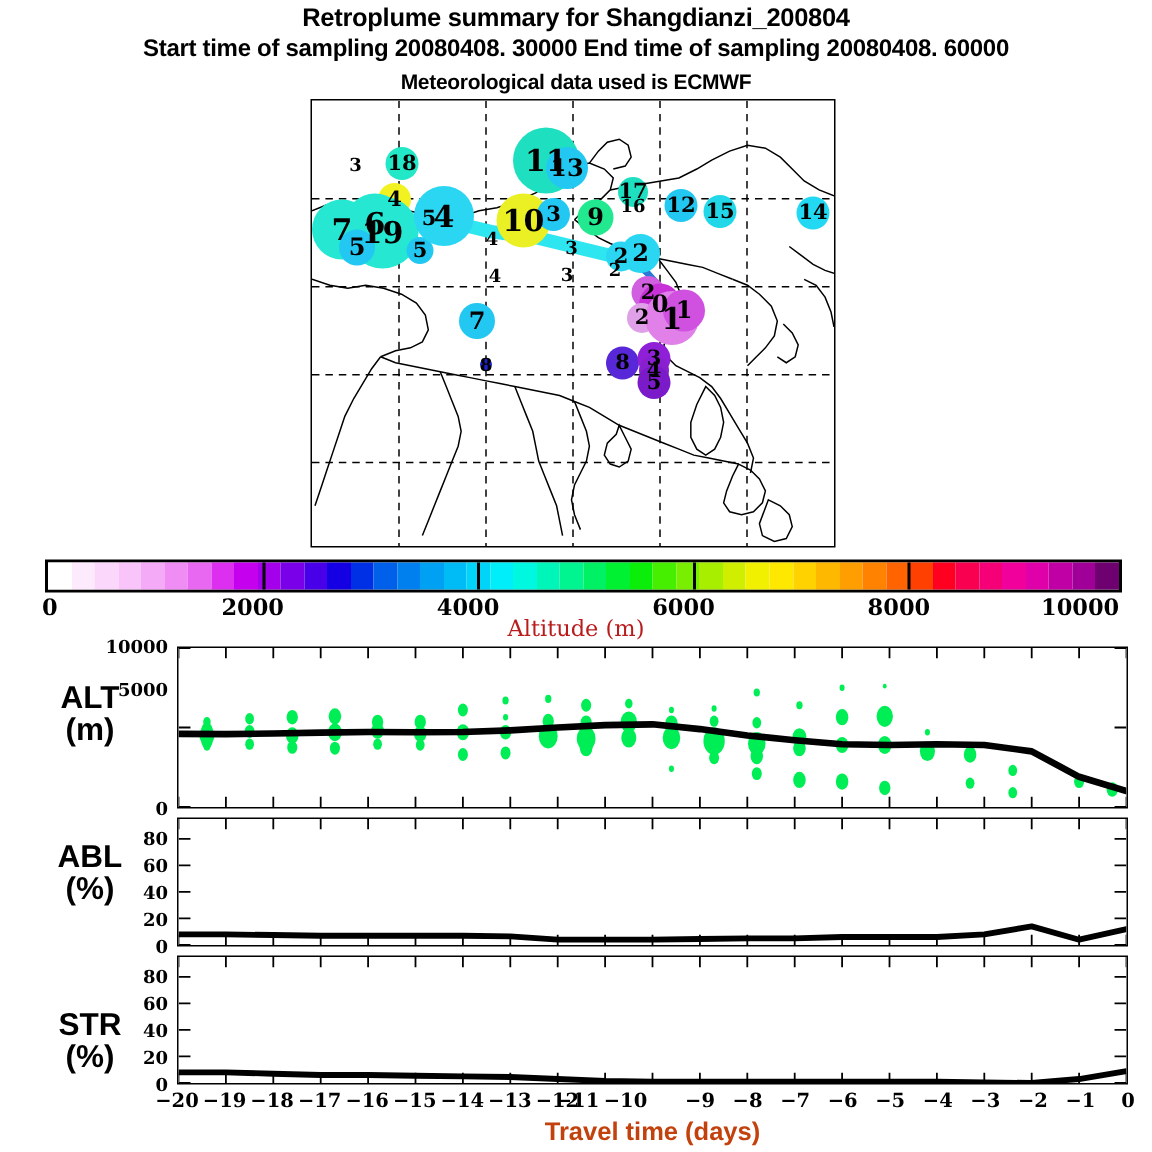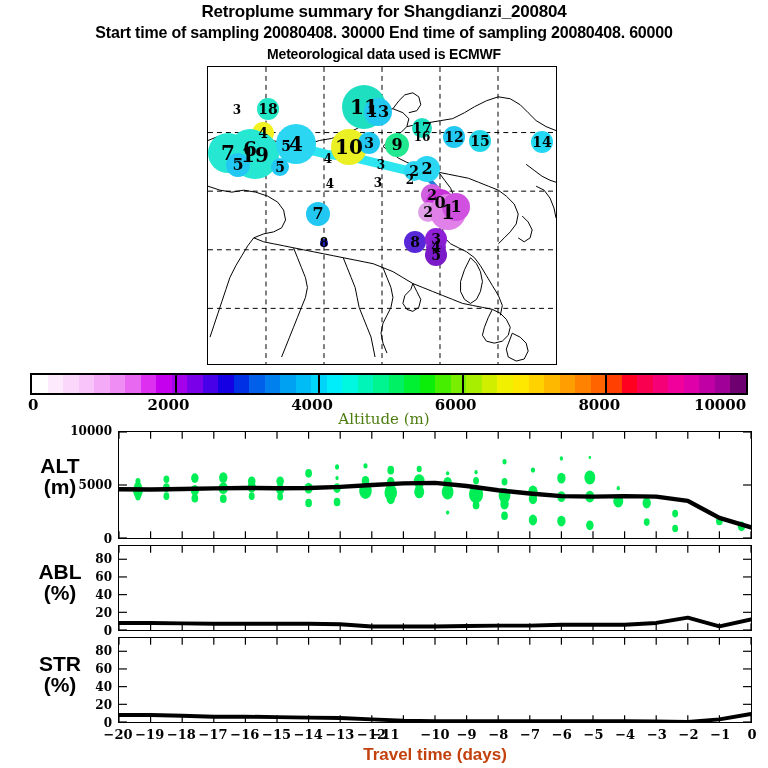--- a/index.html
+++ b/index.html
@@ -23,35 +23,35 @@
         font-family:"DejaVu Serif",serif;font-weight:bold;color:#000;
         white-space:nowrap;line-height:1;}
 
   
   #cbar-wrap{position:absolute;left:30px;top:373px;width:718px;height:22px;
              border:2px solid #000;box-sizing:border-box;display:flex;}
   #cbar-wrap .seg{flex:1 1 auto;height:100%;}
   .cb-tick{position:absolute;top:396px;font-family:"DejaVu Serif",serif;
            font-weight:bold;font-size:15px;color:#000;white-space:nowrap;}
   #cbar-label{position:absolute;left:0;width:768px;top:410px;text-align:center;
-              font-family:"DejaVu Serif",serif;font-size:15px;color:#4d7c0f;}
+              font-family:"DejaVu Serif",serif;font-size:15px;color:#b91c1c;}
 
   
   .panel{position:absolute;left:118px;width:634px;border:1.4px solid #000;
          box-sizing:border-box;background:#fff;overflow:hidden;}
   #panel-alt{top:431px;height:108px;}
   #panel-abl{top:545px;height:86px;}
   #panel-str{top:637px;height:86px;}
   .panel svg{position:absolute;left:0;top:0;width:100%;height:100%;}
 
   .rowlab{position:absolute;left:8px;width:104px;text-align:center;
           font-weight:bold;font-size:21px;color:#000;line-height:1.02;}
   #lab-alt{top:455px;}
   #lab-abl{top:561px;}
-  #lab-str{top:653px;}
+  #lab-str{top:673px;}
 
   .ytick{position:absolute;text-align:right;width:46px;
          font-family:"DejaVu Serif",serif;font-weight:bold;font-size:12px;
          color:#000;transform:translateY(-50%);}
   .xtick{position:absolute;transform:translateX(-50%);
          font-family:"DejaVu Serif",serif;font-weight:bold;font-size:13px;
          color:#000;white-space:nowrap;}
   #xaxis-label{position:absolute;left:118px;width:634px;top:745px;
                text-align:center;font-weight:bold;font-size:17px;color:#c2410c;}
 </style>
@@ -383,21 +383,21 @@
           <ellipse cx="557.9200000000001" cy="83.16" rx="2.94" ry="3.8500000000000005" fill="#00ee55"></ellipse>
           <ellipse cx="557.9200000000001" cy="98.28" rx="2.94" ry="3.8500000000000005" fill="#00ee55"></ellipse>
           <ellipse cx="602.3" cy="90.72" rx="3.36" ry="4.4" fill="#00ee55"></ellipse>
           <ellipse cx="624.49" cy="96.12" rx="3.78" ry="4.95" fill="#00ee55"></ellipse>
         </g>
       <polyline id="alt-line" fill="none" stroke="#000" stroke-width="4.5" stroke-linejoin="round" stroke-linecap="round" points="0,58.32 31.700000000000003,58.536 63.400000000000006,58.104 95.1,57.455999999999996 126.80000000000001,57.024 158.5,57.24 190.2,57.024 221.89999999999998,55.944 253.60000000000002,54 285.3,52.379999999999995 317,51.839999999999996 348.70000000000005,55.08 380.4,59.4 412.1,62.64 443.79999999999995,65.34 475.5,65.88 507.20000000000005,65.34 538.9,65.88 570.6,70.2 602.3,87.48 634,97.2"></polyline>
     </svg>
   </div>
   <div id="alt-ylabels">
       <div class="ytick" style="left: 66px; top: 539px;">0</div>
-      <div class="ytick" style="left: 66px; top: 485px;">5000</div>
+      <div class="ytick" style="left: 66px; top: 460px;">5000</div>
       <div class="ytick" style="left: 66px; top: 431px;">10000</div>
     </div>
 
   <div class="rowlab" id="lab-abl">
       <div>ABL</div>
       <div>(%)</div>
     </div>
   <div class="panel" id="panel-abl">
     <svg viewBox="0 0 634 86" preserveAspectRatio="none">
       <g id="abl-xticks" stroke="#000" stroke-width="1.2">
@@ -544,21 +544,21 @@
       <div class="xtick" style="left: 118px; top: 727px;">−20</div>
       <div class="xtick" style="left: 149.7px; top: 727px;">−19</div>
       <div class="xtick" style="left: 181.4px; top: 727px;">−18</div>
       <div class="xtick" style="left: 213.1px; top: 727px;">−17</div>
       <div class="xtick" style="left: 244.8px; top: 727px;">−16</div>
       <div class="xtick" style="left: 276.5px; top: 727px;">−15</div>
       <div class="xtick" style="left: 308.2px; top: 727px;">−14</div>
       <div class="xtick" style="left: 339.9px; top: 727px;">−13</div>
       <div class="xtick" style="left: 371.6px; top: 727px;">−12</div>
       <div class="xtick" style="left: 385px; top: 727px;">−11</div>
-      <div class="xtick" style="left: 435px; top: 727px;">−10</div>
+      <div class="xtick" style="left: 417px; top: 727px;">−10</div>
       <div class="xtick" style="left: 466.7px; top: 727px;">−9</div>
       <div class="xtick" style="left: 498.4px; top: 727px;">−8</div>
       <div class="xtick" style="left: 530.1px; top: 727px;">−7</div>
       <div class="xtick" style="left: 561.8px; top: 727px;">−6</div>
       <div class="xtick" style="left: 593.5px; top: 727px;">−5</div>
       <div class="xtick" style="left: 625.2px; top: 727px;">−4</div>
       <div class="xtick" style="left: 656.9px; top: 727px;">−3</div>
       <div class="xtick" style="left: 688.6px; top: 727px;">−2</div>
       <div class="xtick" style="left: 720.3px; top: 727px;">−1</div>
       <div class="xtick" style="left: 752px; top: 727px;">0</div>

